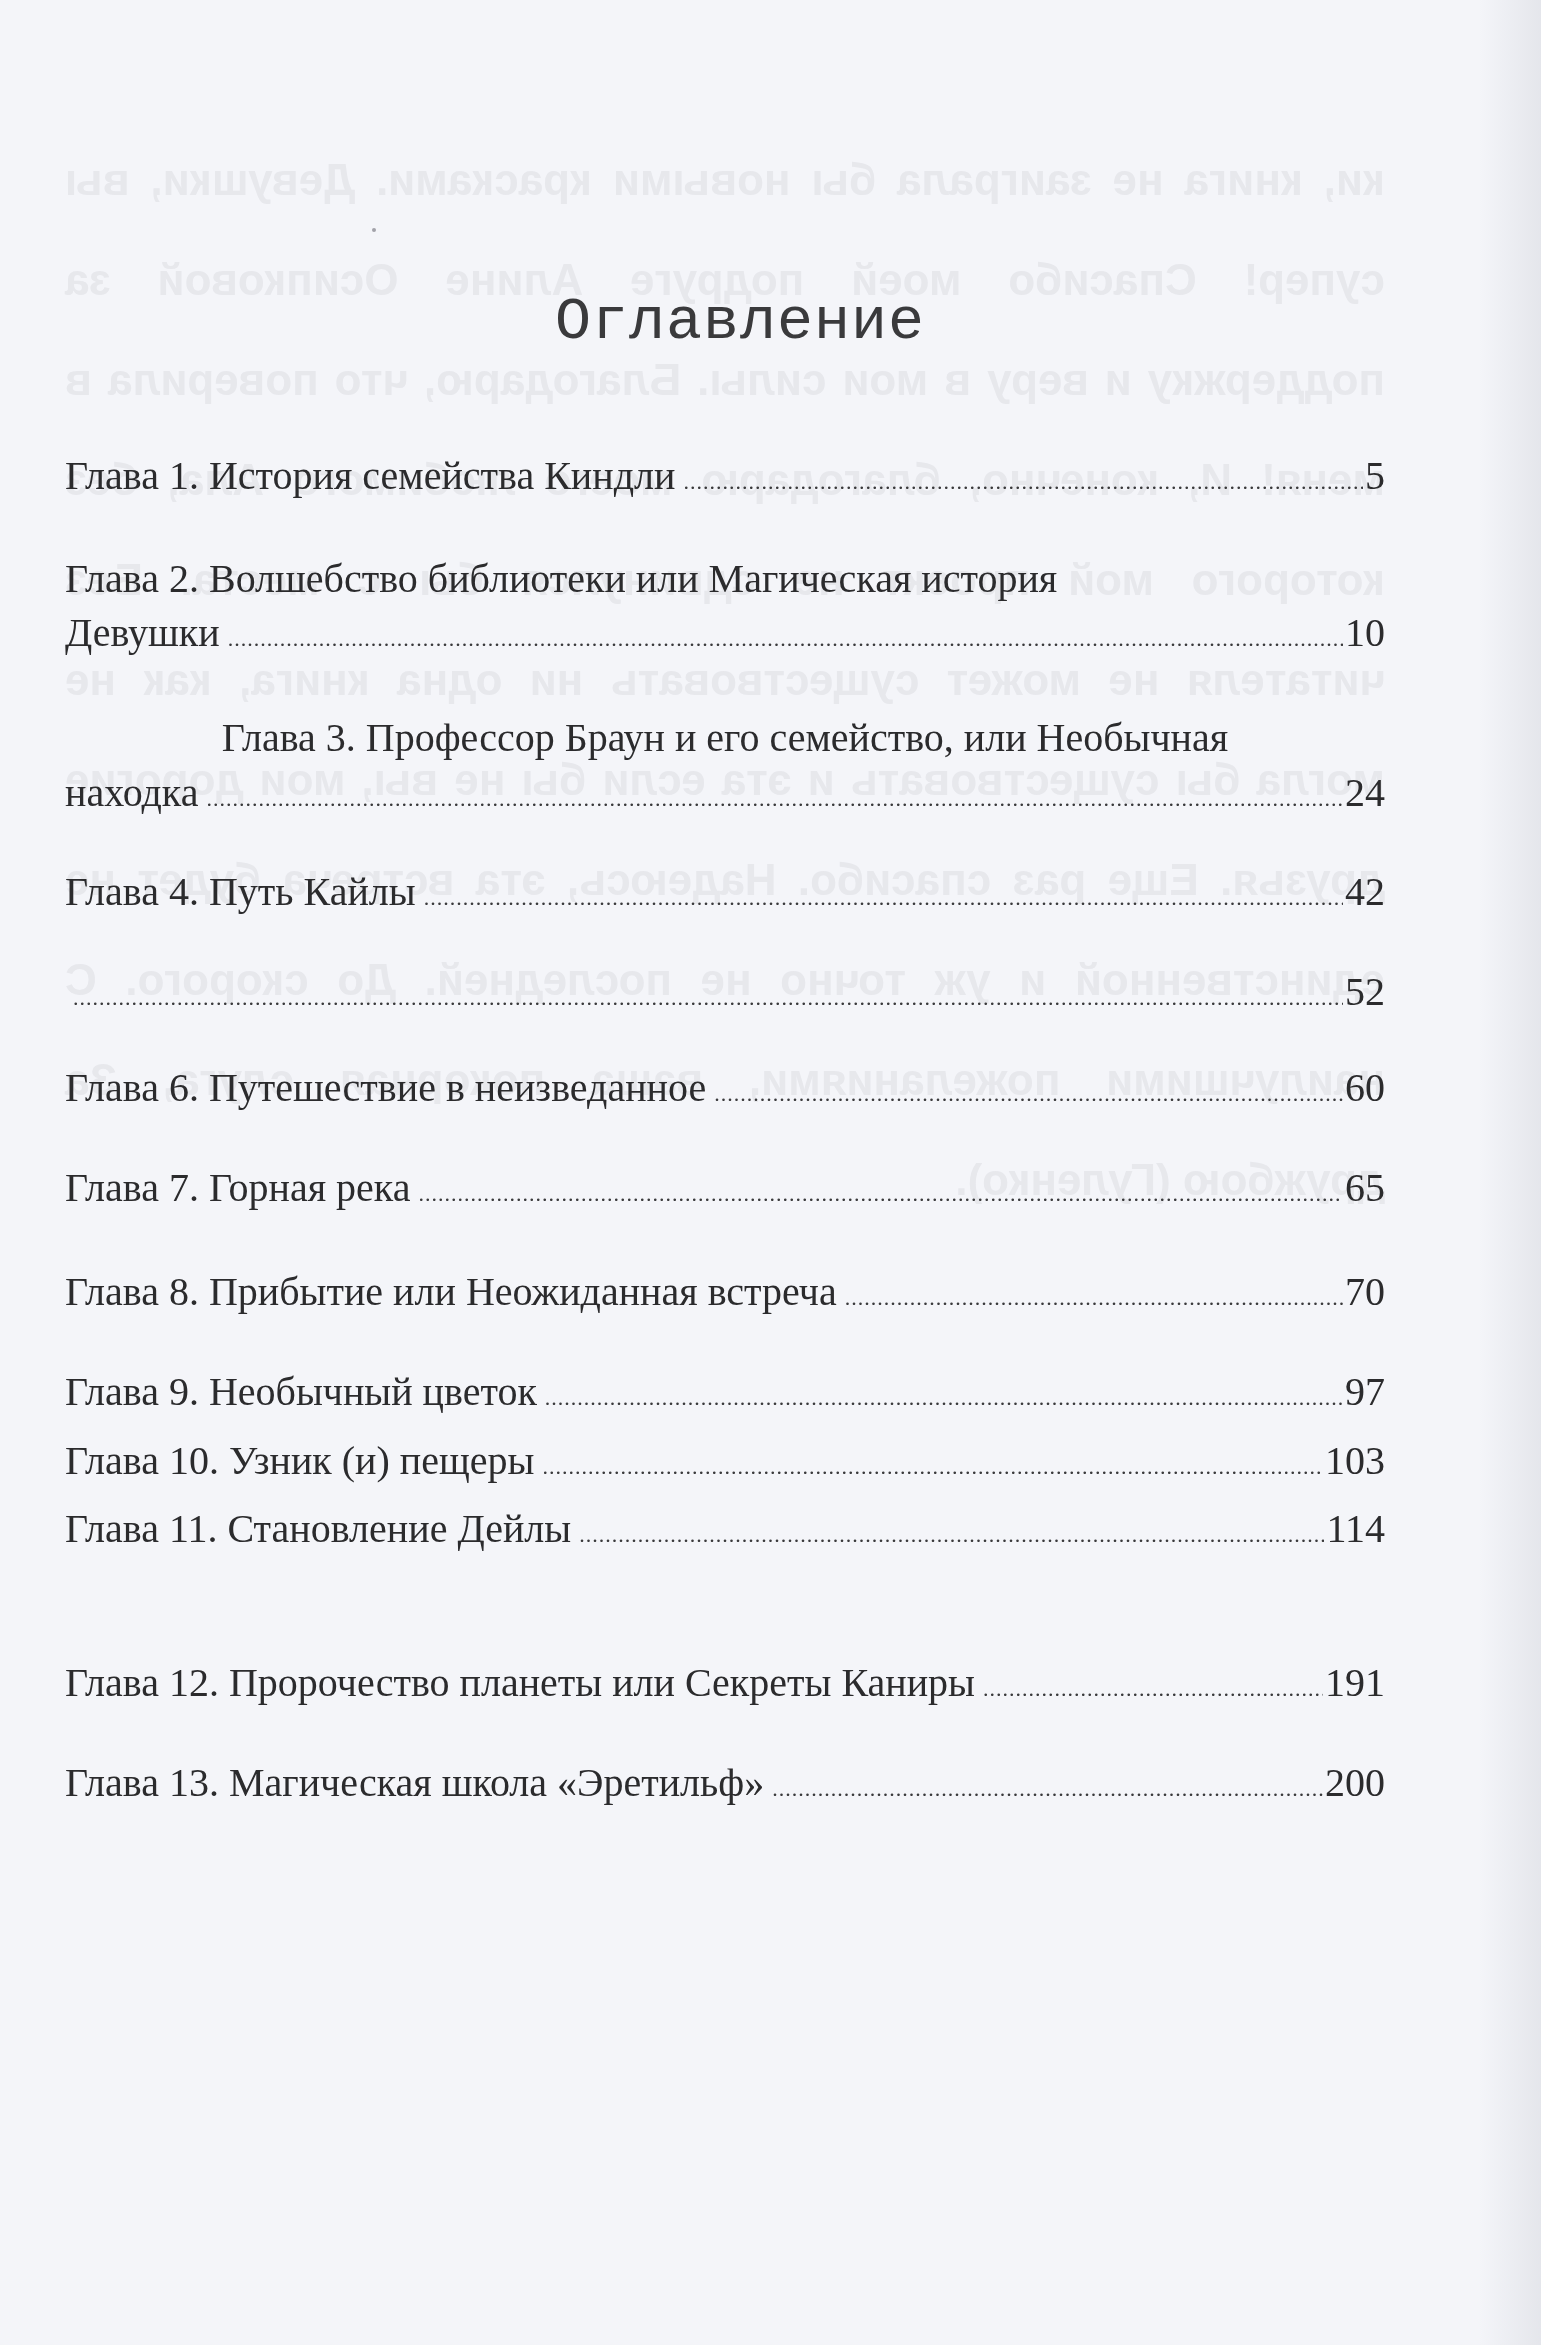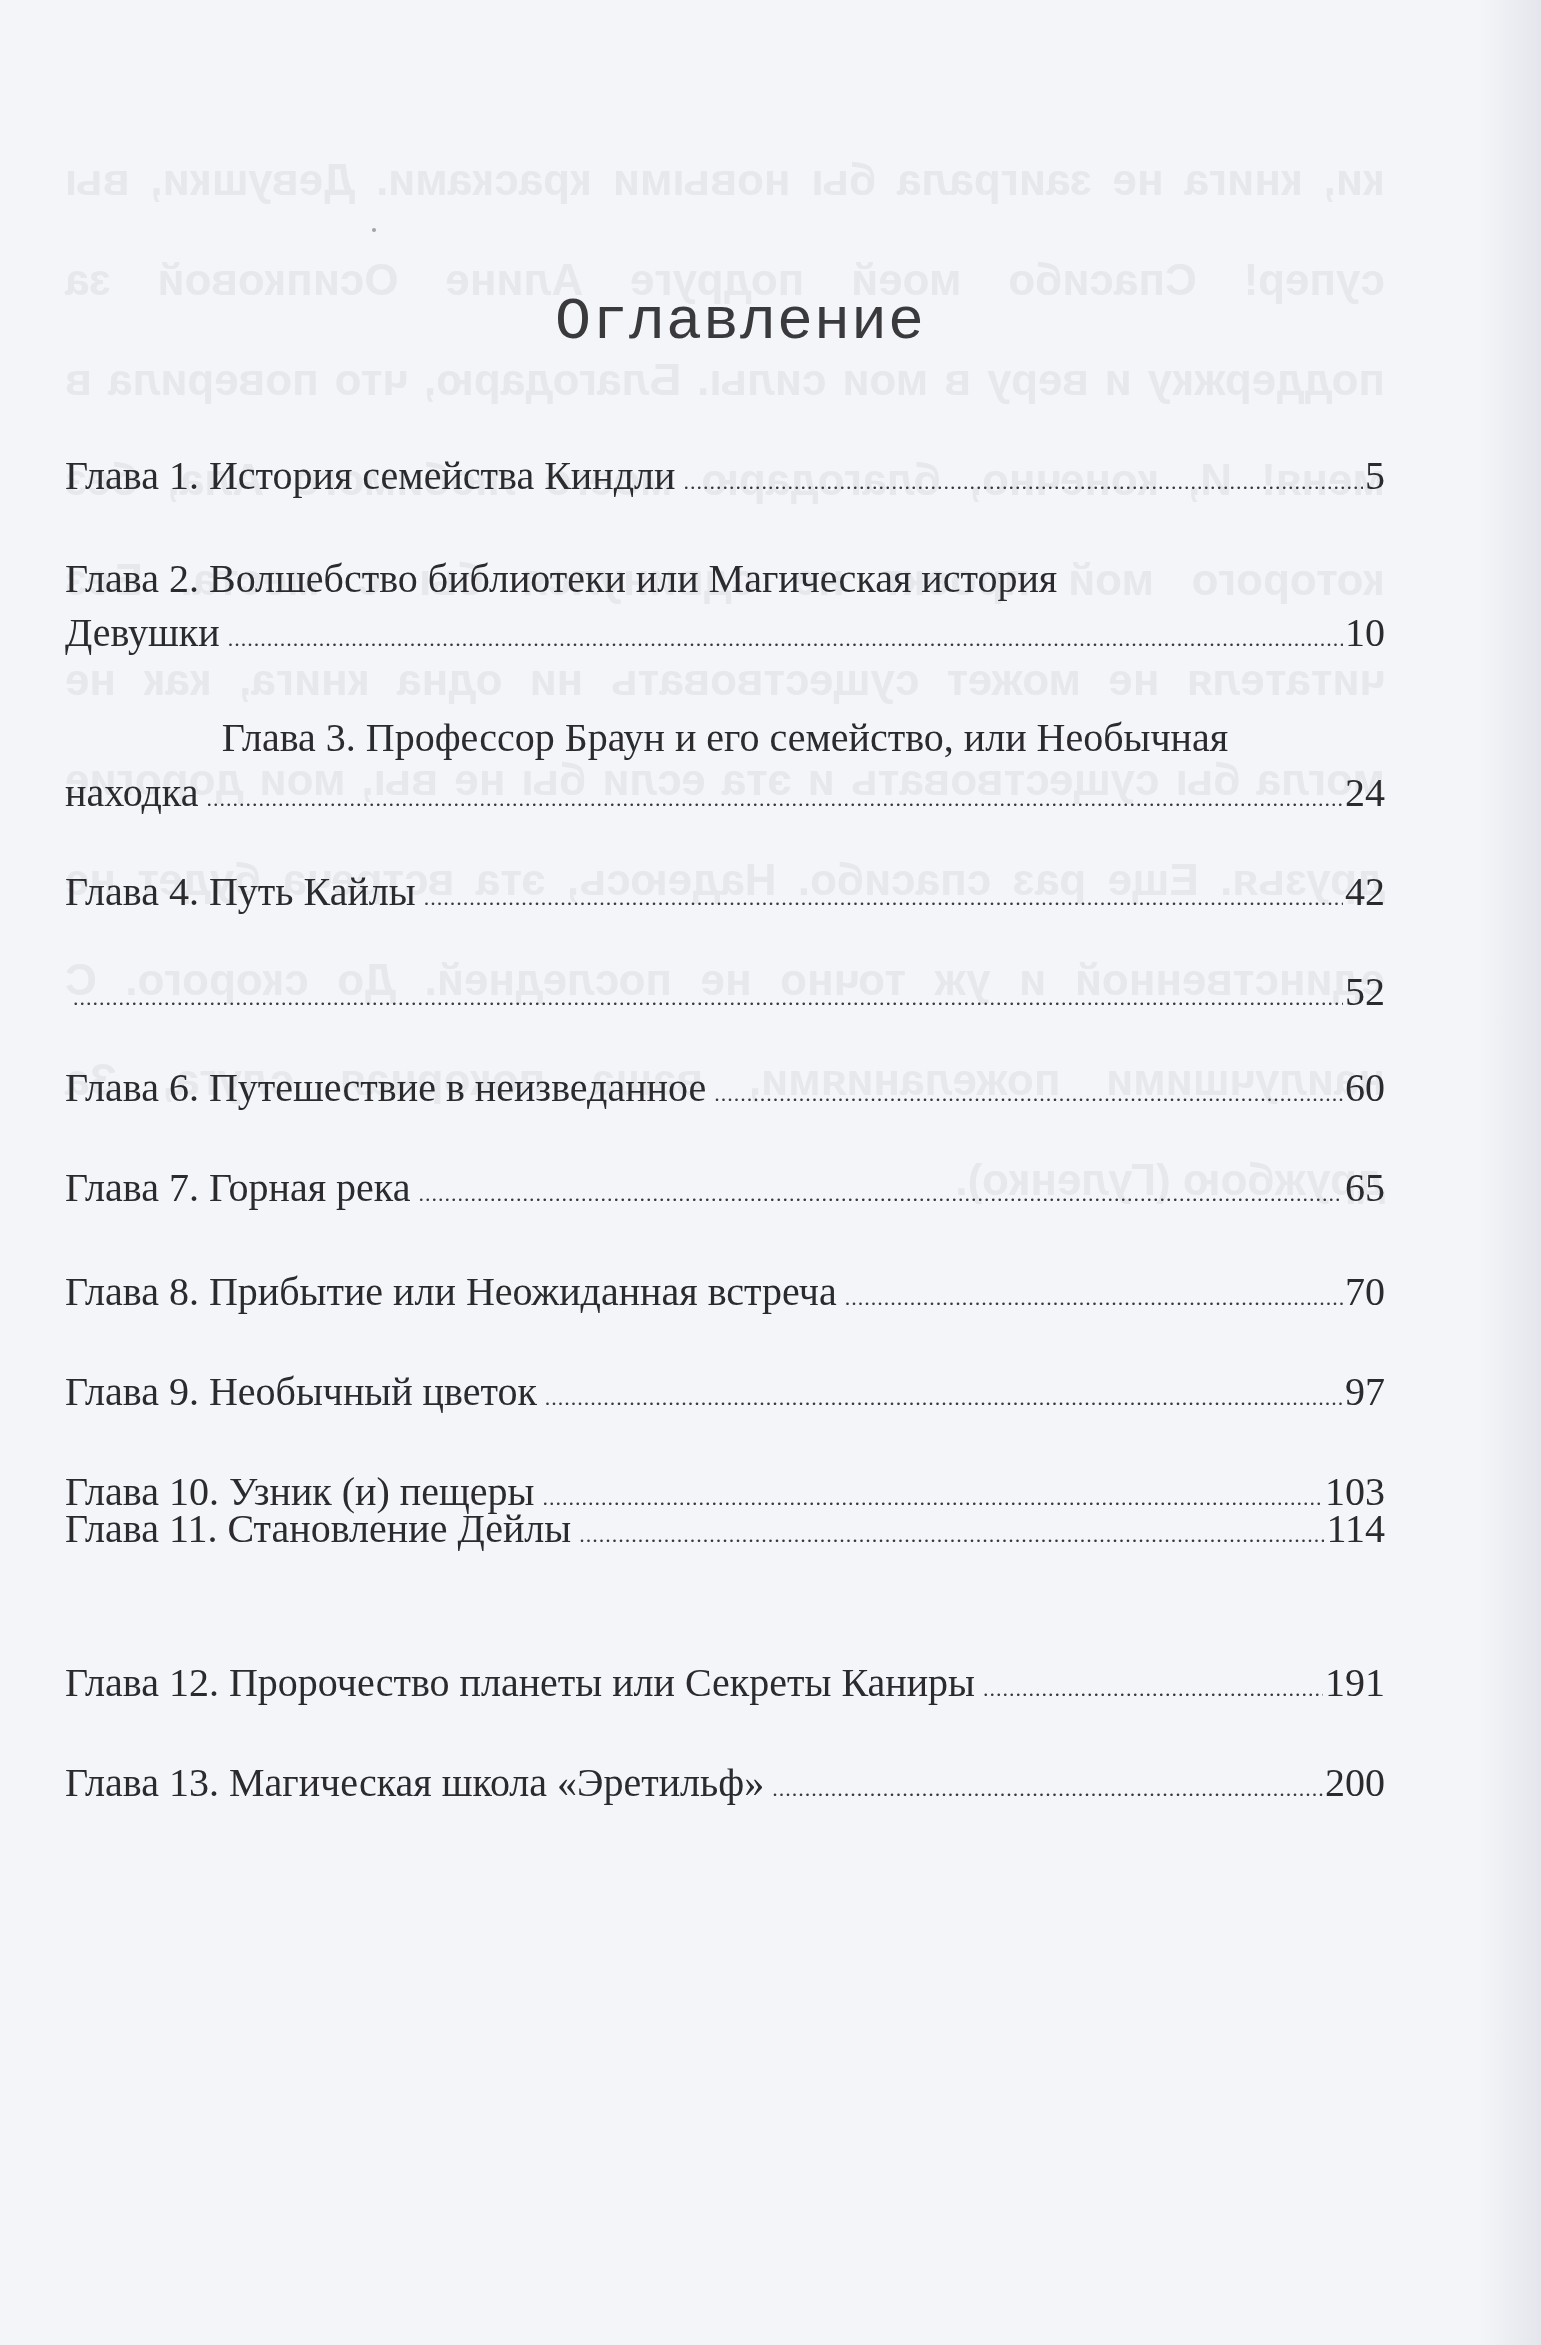--- a/index.html
+++ b/index.html
@@ -179,21 +179,21 @@
     </div>
 
     <div class="entry" style="top:1366px;">
       <div class="line">
         <span class="title-text">Глава 9. Необычный цветок</span>
         <span class="leader"></span>
         <span class="page-num">97</span>
       </div>
     </div>
 
-    <div class="entry" style="top:1466px;">
+    <div class="entry" style="top:1435px;">
       <div class="line">
         <span class="title-text">Глава 10. Узник (и) пещеры</span>
         <span class="leader"></span>
         <span class="page-num">103</span>
       </div>
     </div>
 
     <div class="entry" style="top:1503px;">
       <div class="line">
         <span class="title-text">Глава 11. Становление Дейлы</span>

